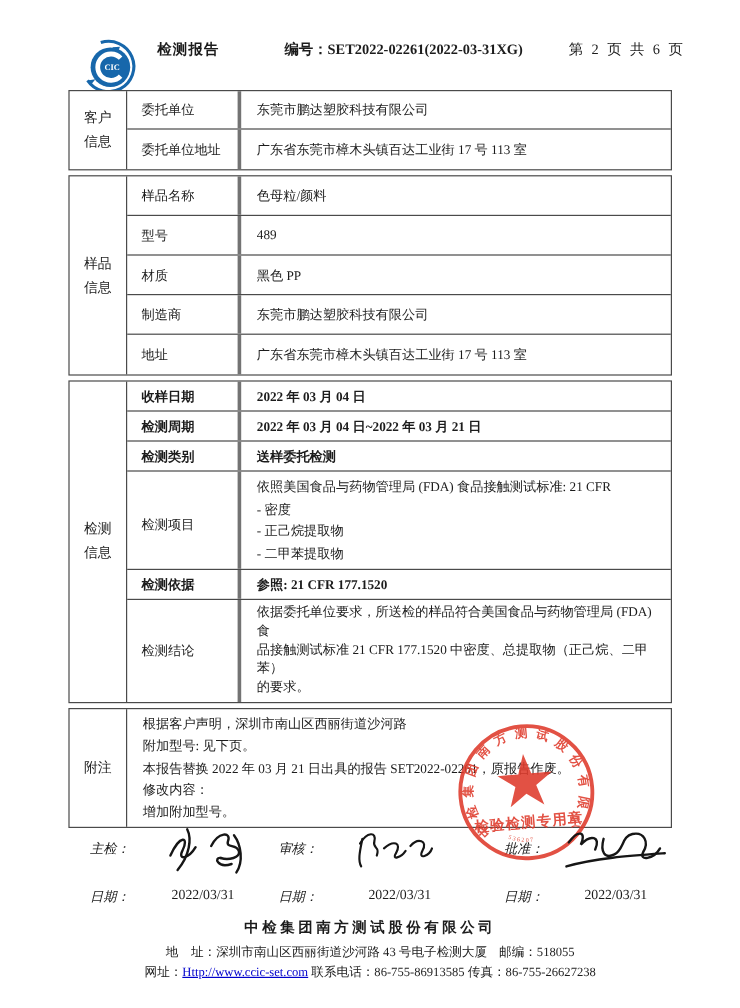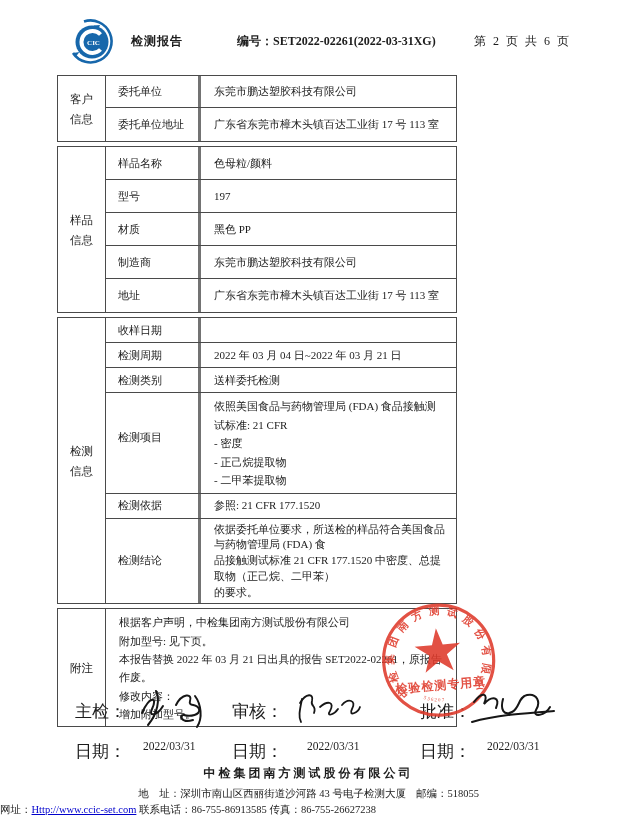--- a/index.html
+++ b/index.html
@@ -1,55 +1,55 @@
 <!DOCTYPE html>
 <html><head>
 <meta charset="utf-8">
 <style>
   * { margin:0; padding:0; box-sizing:border-box; }
   body { background:#ffffff; font-family:"Liberation Serif","DejaVu Serif",serif; }
   .page { position:relative; width:617px; height:840px; background:#fff; overflow:hidden; color:#1c1c1c; }
 
   
   .hdr { position:absolute; top:0; left:0; width:617px; height:70px; }
-  .logo { position:absolute; left:64px; top:17px; }
+  .logo { position:absolute; left:64px; top:31px; }
   .hdr-title { position:absolute; left:131px; top:33px; font-size:12px; font-weight:bold; letter-spacing:1px; }
   .hdr-no { position:absolute; left:237px; top:33px; font-size:12px; font-weight:bold; }
   .hdr-page { position:absolute; left:474px; top:33px; font-size:12px; font-weight:normal; letter-spacing:2px; }
 
   
-  .tables { position:absolute; top:75px; left:57px; width:400px; }
+  .tables { position:absolute; top:75px; left:57px; width:503px; }
   .sec { display:flex; border:1px solid #4a4a4a; background:#fff; margin-bottom:4px; }
   .sec-label { width:48px; border-right:1px solid #4a4a4a; display:flex; flex-direction:column; align-items:center; justify-content:center; font-size:11.5px; line-height:20px; }
   .sec-body { flex:1; display:flex; flex-direction:column; }
   .row { display:flex; border-bottom:1px solid #4a4a4a; }
   .row:last-child { border-bottom:none; }
   .cell-label { width:95px; border-right:3px solid #737373; display:flex; align-items:center; padding-left:12px; font-size:11px; }
   .cell-value { flex:1; display:flex; align-items:center; padding-left:13px; font-size:11px; }
   .cell-value.multi, .cell-label.top { align-items:flex-start; }
-  .h32 { min-height:32px; } .h33 { min-height:33px;justify-content:space-between; } .h25 { min-height:25px; }
+  .h32 { min-height:32px; } .h33 { min-height:33px;justify-content:space-between; } .h25 { min-height:25px;font-weight:bold; }
   .lines { padding:4px 10px 3px 0; }
   .items .lines { line-height:18.5px; }
   .items .cell-label { padding-top:37px; align-items:flex-start;text-align:right; }
   .concl .lines { line-height:15.8px; padding-top:3px; }
   .concl .cell-label { align-items:center; }
   .notes-body { flex:1; font-size:11px; line-height:18.3px; padding:4px 8px 3px 13px; }
 
   
-  .sig-label { position:absolute; font-size:17px; }
+  .sig-label { position:absolute; font-size:11px;font-style:italic; }
   .sig-svg { position:absolute; }
   .date-val { position:absolute; font-size:11.5px; }
 
   
   .stamp { position:absolute; left:381px; top:596px; z-index:5; opacity:0.88; transform:rotate(-5deg); }
 
   
   .ftr-company { position:absolute; top:765px; left:0; width:617px; text-align:center; font-size:12px; font-weight:bold; letter-spacing:3px; }
   .ftr-line1 { position:absolute; top:787px; left:0; width:617px; text-align:center; font-size:10.5px; }
-  .ftr-line2 { position:absolute; top:803px; left:0; width:617px; font-size:10.5px; }
+  .ftr-line2 { position:absolute; top:803px; left:0; width:617px; text-align:center; font-size:10.5px; }
   .url { color:#0000cc; text-decoration:underline; }
   .sp { display:inline-block; width:10px; }
 </style>
 </head>
 <body>
 
 <div class="page">
 
   <div class="hdr">
     <div class="logo">
@@ -91,21 +91,21 @@
         <div>样品</div>
         <div>信息</div>
       </div>
       <div class="sec-body">
         <div class="row h33">
           <div class="cell-label">样品名称</div>
           <div class="cell-value">色母粒/颜料</div>
         </div>
         <div class="row h33">
           <div class="cell-label">型号</div>
-          <div class="cell-value">197</div>
+          <div class="cell-value">489</div>
         </div>
         <div class="row h33">
           <div class="cell-label">材质</div>
           <div class="cell-value">黑色 PP</div>
         </div>
         <div class="row h33">
           <div class="cell-label">制造商</div>
           <div class="cell-value">东莞市鹏达塑胶科技有限公司</div>
         </div>
         <div class="row h33">
@@ -116,20 +116,21 @@
     </div>
 
     <div class="sec">
       <div class="sec-label">
         <div>检测</div>
         <div>信息</div>
       </div>
       <div class="sec-body">
         <div class="row h25">
           <div class="cell-label">收样日期</div>
+          <div class="cell-value">2022 年 03 月 04 日</div>
         </div>
         <div class="row h25">
           <div class="cell-label">检测周期</div>
           <div class="cell-value">2022 年 03 月 04 日~2022 年 03 月 21 日</div>
         </div>
         <div class="row h25">
           <div class="cell-label">检测类别</div>
           <div class="cell-value">送样委托检测</div>
         </div>
         <div class="row items">
@@ -158,21 +159,21 @@
           </div>
         </div>
       </div>
     </div>
 
     <div class="sec">
       <div class="sec-label">
         <div>附注</div>
       </div>
       <div class="notes-body">
-        <div>根据客户声明，中检集团南方测试股份有限公司</div>
+        <div>根据客户声明，深圳市南山区西丽街道沙河路</div>
         <div>附加型号: 见下页。</div>
         <div>本报告替换 2022 年 03 月 21 日出具的报告 SET2022-02261，原报告作废。</div>
         <div>修改内容：</div>
         <div>增加附加型号。</div>
       </div>
     </div>
   </div>
 
   <div class="sig-label" style="left:75px; top:700px;">主检：</div>
   <svg class="sig-svg" style="left:132px; top:683px; z-index:6;" width="85" height="48" viewBox="0 0 85 48">

